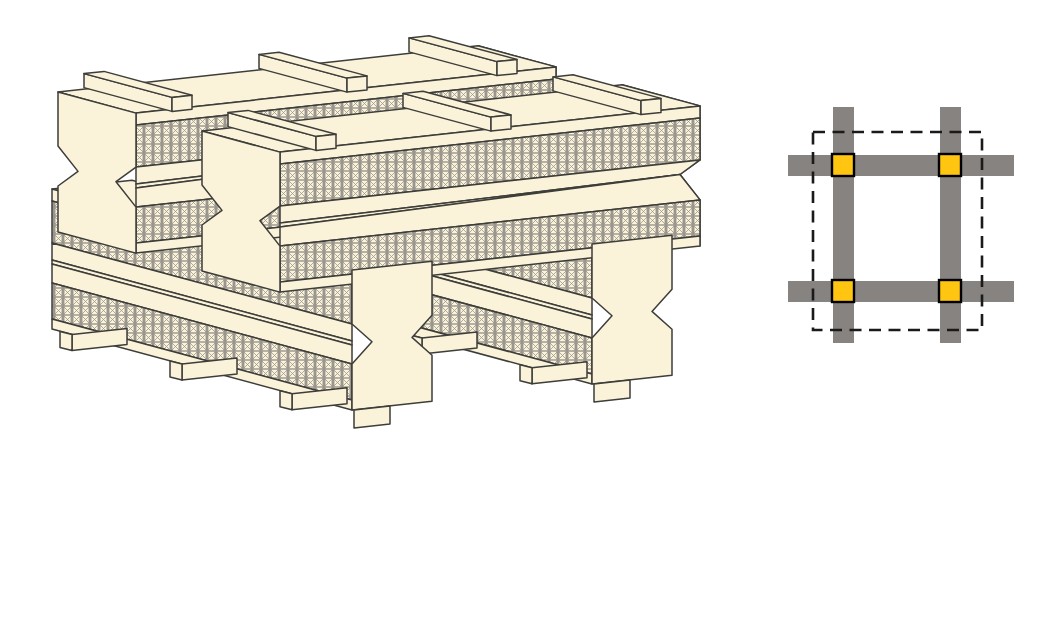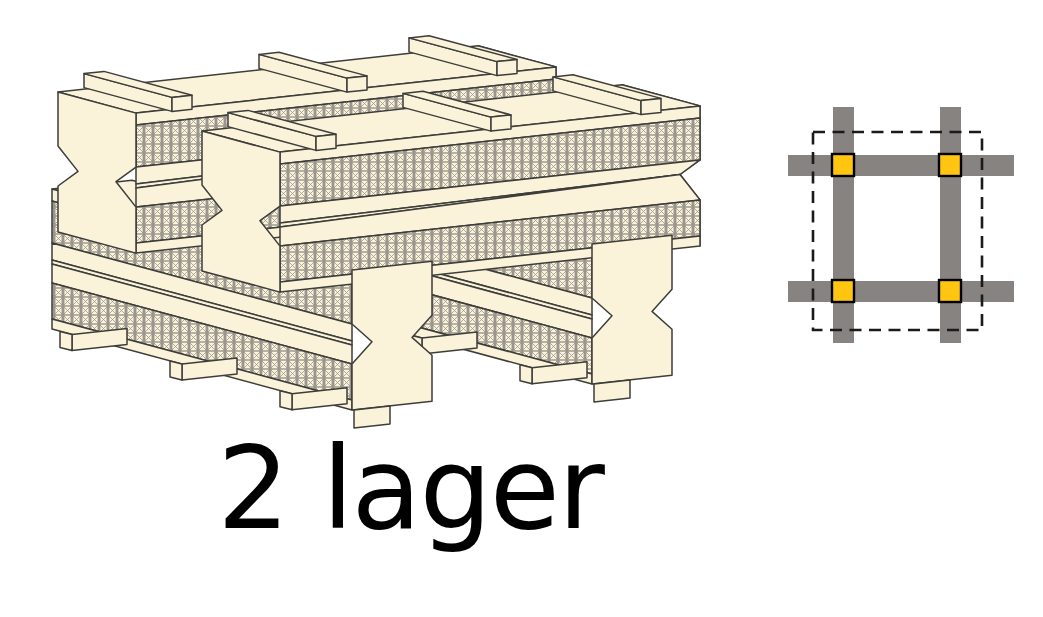--- a/index.html
+++ b/index.html
@@ -120,14 +120,13 @@
     <rect class="bar" x="153" y="1" width="21" height="236"></rect>
     <rect class="bar" x="1" y="49" width="226" height="21"></rect>
     <rect class="bar" x="1" y="175" width="226" height="21"></rect>
     <rect class="dashed" x="26" y="26" width="169" height="198"></rect>
     <rect class="node" x="45" y="48" width="22" height="22"></rect>
     <rect class="node" x="152" y="48" width="22" height="22"></rect>
     <rect class="node" x="45" y="174" width="22" height="22"></rect>
     <rect class="node" x="152" y="174" width="22" height="22"></rect>
   </svg>
 
-  <div class="caption">2 lager</div>
 </div>
 
 </body></html>

